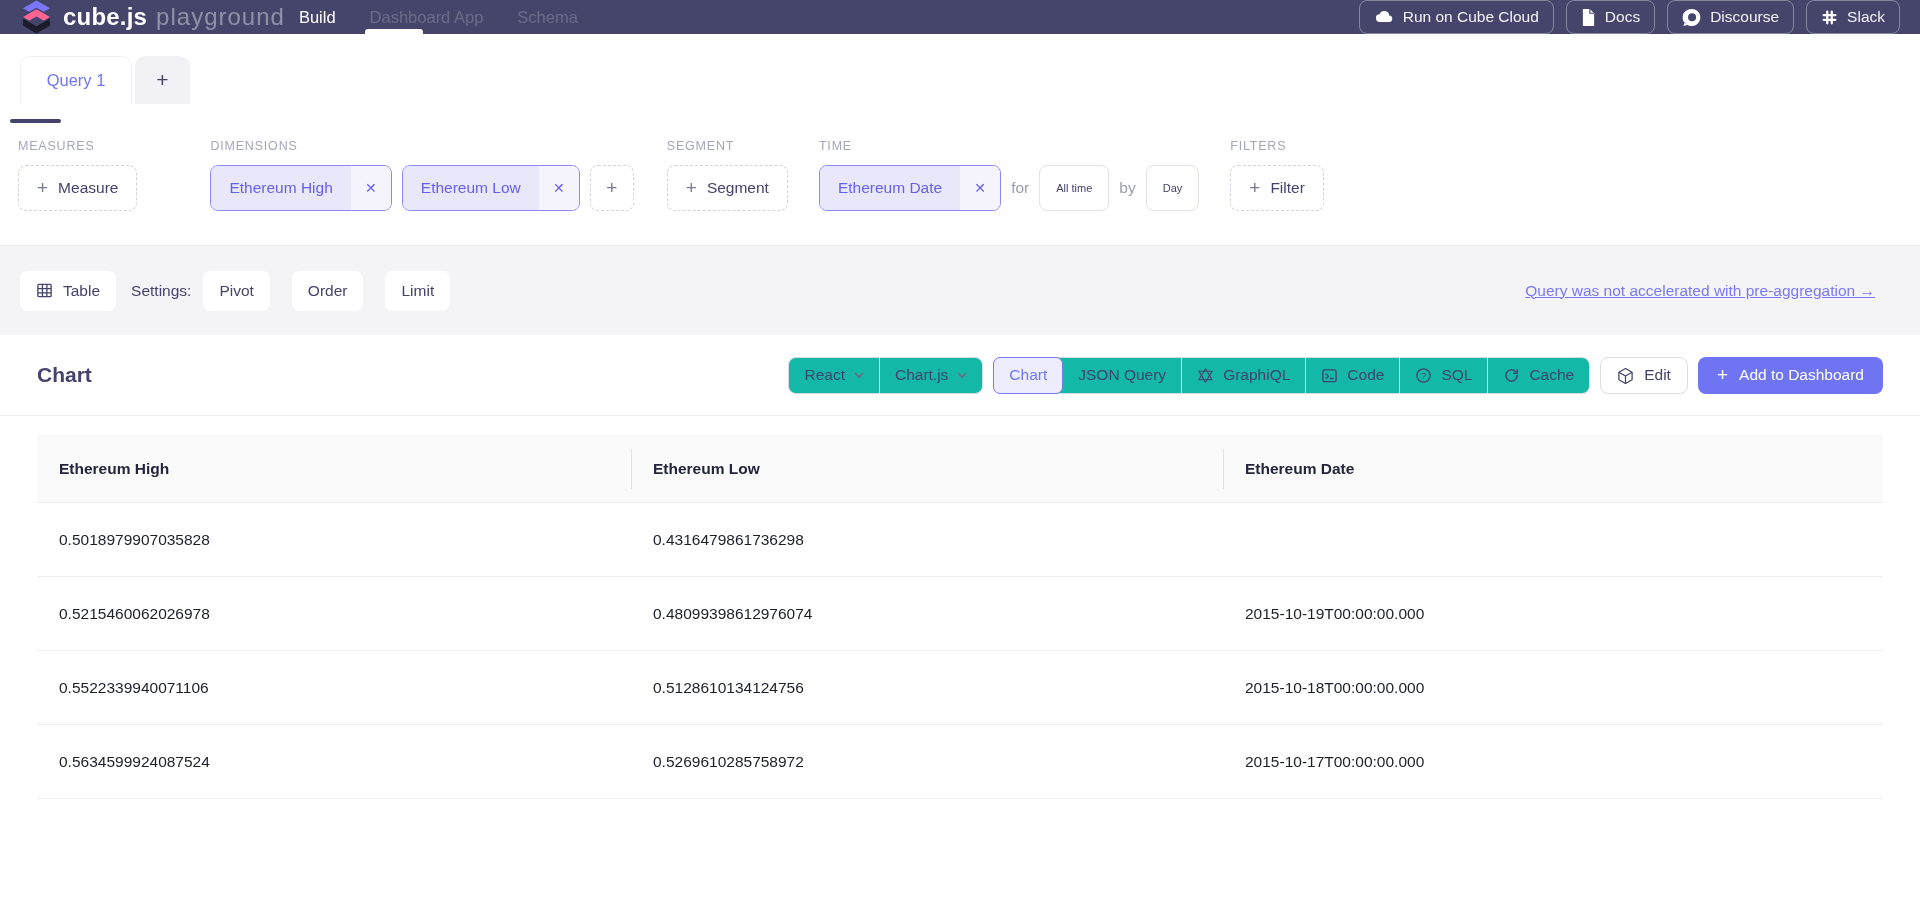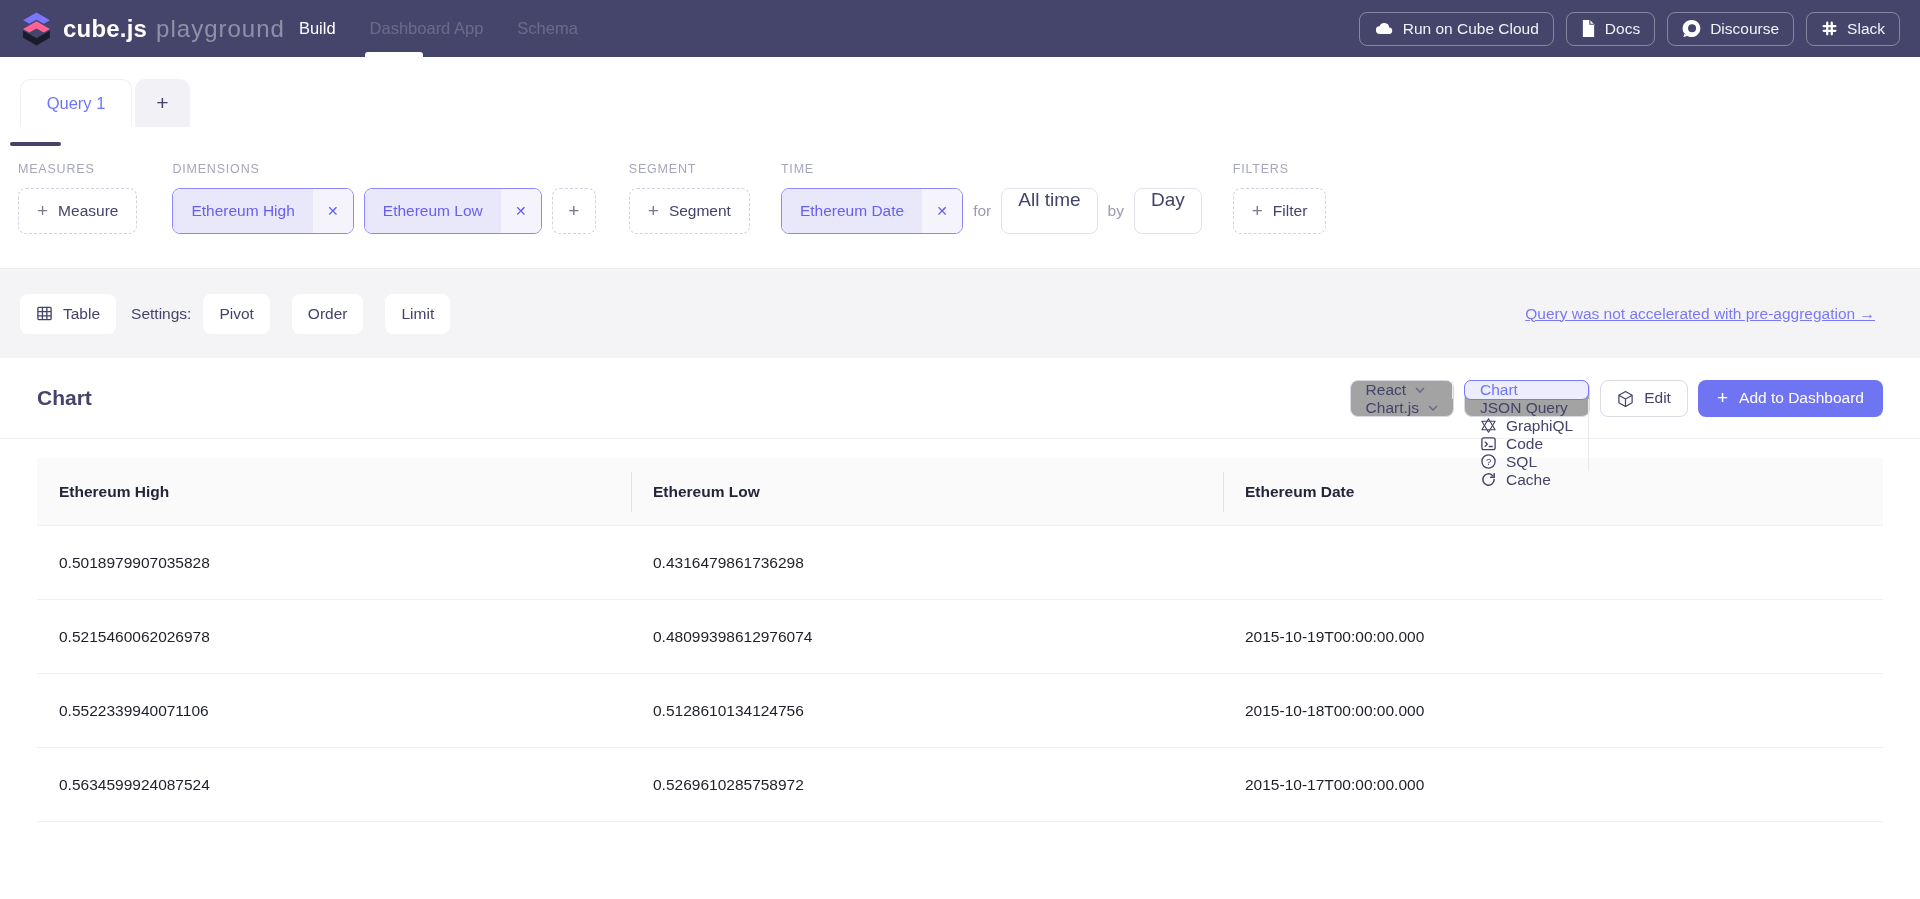--- a/index.html
+++ b/index.html
@@ -1,20 +1,20 @@
 <!DOCTYPE html>
 <html><head>
 <meta charset="utf-8">
 <style>
   * { box-sizing: border-box; margin: 0; padding: 0; }
   html,body { width:1920px; height:899px; overflow:hidden; background:#fff;
     font-family:"Liberation Sans", sans-serif; color:#43436b; }
 
   
-  .navbar { position:relative; height:57px; background:#45456b; display:flex; align-items:center; padding:0 20px; }
+  .navbar { position:relative; height:34px; background:#45456b; display:flex; align-items:center; padding:0 20px; }
   .brand { display:flex; align-items:center; }
   .brand-logo { width:33px; height:38px; margin-top:2px; }
   .brand-name { color:#fff; font-size:24px; font-weight:700; margin-left:10px; letter-spacing:.2px; }
   .brand-suffix { color:rgba(255,255,255,.40); font-size:24px; font-weight:400; margin-left:9px; letter-spacing:1px; }
   .nav-tabs { display:flex; gap:34px; margin-left:14px; font-size:16.5px; align-items:center; }
   .nav-tab { color:rgba(255,255,255,.20); cursor:pointer; font-weight:500; }
   .nav-tab.active { color:#fff; }
   .nav-underline { position:absolute; left:365px; bottom:0; width:58px; height:5px; background:#fff; border-radius:3px 3px 0 0; }
   .nav-actions { margin-left:auto; display:flex; gap:12px;align-items:center; }
   .nav-btn { height:34px; border:1px solid rgba(255,255,255,.35); border-radius:8px; background:transparent;
@@ -37,40 +37,40 @@
   .section-label { font-size:12.5px; color:#a6a6ba; letter-spacing:.8px; }
   .controls { display:flex; align-items:center; gap:10px; margin-top:12px; height:46px; }
   .dashed-btn { height:46px; border:1px dashed #d2d2de; border-radius:8px; background:#fff; color:#43436b;
     font-size:15.5px; display:flex; align-items:center; gap:10px; padding:0 18px; cursor:pointer; }
   .dashed-btn .plus-glyph { color:#7a7a90; font-size:19px; font-weight:300; }
   .dashed-btn.plus-only { width:44px; justify-content:center; padding:0; }
   .chip { height:46px; border:1px solid #8d87f9; border-radius:8px; overflow:hidden; display:flex; align-items:stretch; cursor:pointer; }
   .chip-label { background:#e9e8fb; color:#675fee; font-size:15.5px; display:flex; align-items:center; padding:0 18px; }
   .chip-x { background:#f5f4fd; color:#675fee; width:40px; display:flex; align-items:center; justify-content:center; font-size:14px; cursor:pointer; }
   .plain-btn { height:46px; background:#fff; border:1px solid #e3e3eb; border-radius:8px; padding:0 16px;
-    font-size:19px; color:#43436b; display:flex; cursor:pointer; }
+    font-size:11px; color:#43436b; display:flex; align-items:center; cursor:pointer; }
   .conn-text { color:#9c9cb0; font-size:15.5px; }
-  .sec-measures { margin-right:35px; } .sec-dimensions { margin-right:33px; }
+  .sec-measures { margin-right:35px; } .sec-dimensions { margin-right:33px;margin-left:38px; }
   .sec-segment { margin-right:31px; } .sec-time { margin-right:31px; }
 
   
   .settings-band { margin-top:32px; height:90px; background:#f4f4f7; border-top:1px solid #ebebf0;
     display:flex; align-items:center; padding:16px 20px; }
   .band-btn { height:40px; background:#fff; border:none; border-radius:8px; padding:0 16px; font-size:15.5px;
     display:flex; align-items:center; gap:10px; color:#43436b; cursor:pointer; }
   .band-label { margin:0 12px 0 15px; font-size:15.5px; color:#43436b; }
   .band-group { display:flex; gap:22px; }
   .preagg-link { margin-left:auto; margin-right:25px; color:#7b78f6; font-size:15.5px; text-decoration:underline; cursor:pointer; }
 
   
   .card { background:#fff; height:547px; }
   .card-header { height:81px; border-bottom:1px solid #f0f0f4; display:flex; align-items:center; padding:0 37px; }
   .chart-title { font-size:21px; font-weight:600; color:#43436b; }
   .controls-right { margin-left:auto; display:flex; align-items:center; gap:10px; }
-  .btn-group { display:flex; height:37px; border:1px solid #d9d9e3; border-radius:8px; background:#a3a3a3; align-items:stretch;flex-direction:column; }
+  .btn-group { display:flex; height:37px; border:1px solid #d9d9e3; border-radius:8px; background:#14b8a6; align-items:stretch; }
   .bg-item { display:flex; align-items:center; gap:9px; padding:0 15px; font-size:15.5px; color:#43436b;
     border-right:1px solid #e8e8ef; cursor:pointer; white-space:nowrap; }
   .bg-item:last-child { border-right:none; }
   .bg-item.active { border:1px solid #7a77ff; background:#ededfe; color:#6f76f7; border-radius:7px; margin:-1px 0 -1px -1px; }
   .primary-btn { height:37px; background:#6e74f2; color:#fff; border:none; border-radius:8px; padding:0 19px;
     font-size:15.5px; display:flex; align-items:center; gap:11px; cursor:pointer; }
   .primary-btn .plus-glyph { font-size:19px; font-weight:300; }
 
   
   .result-table { margin:19px 37px 0 37px; }

